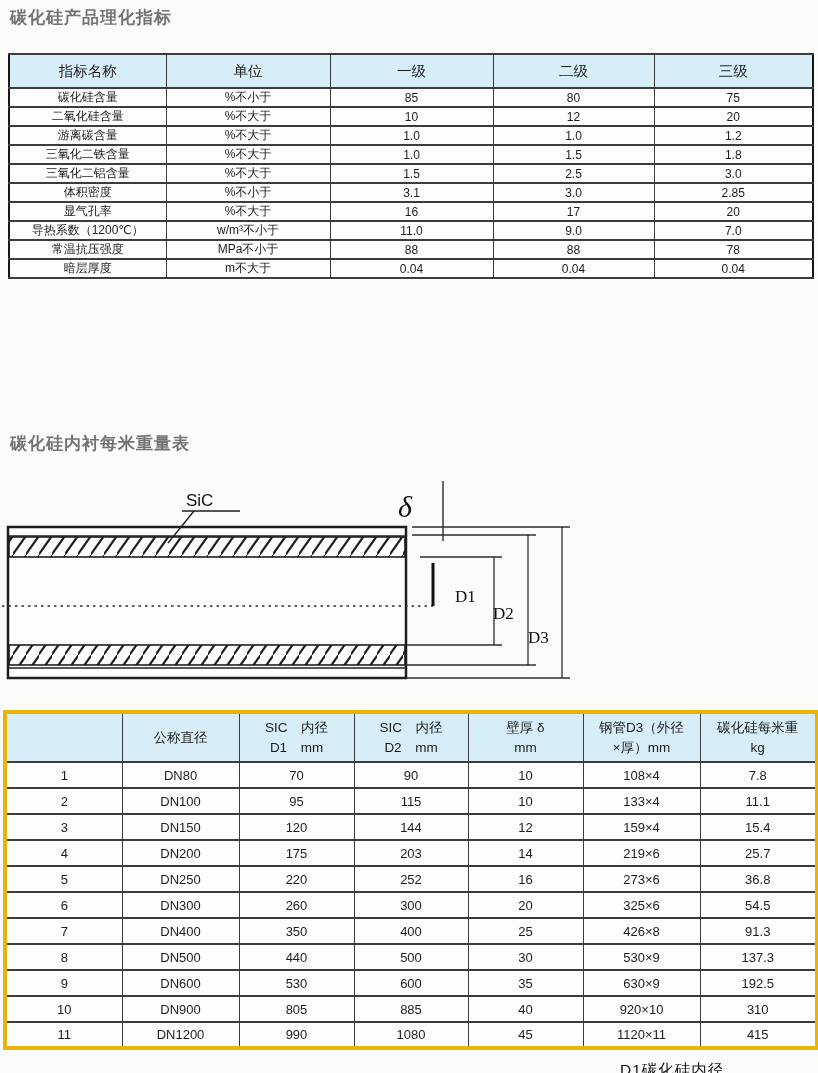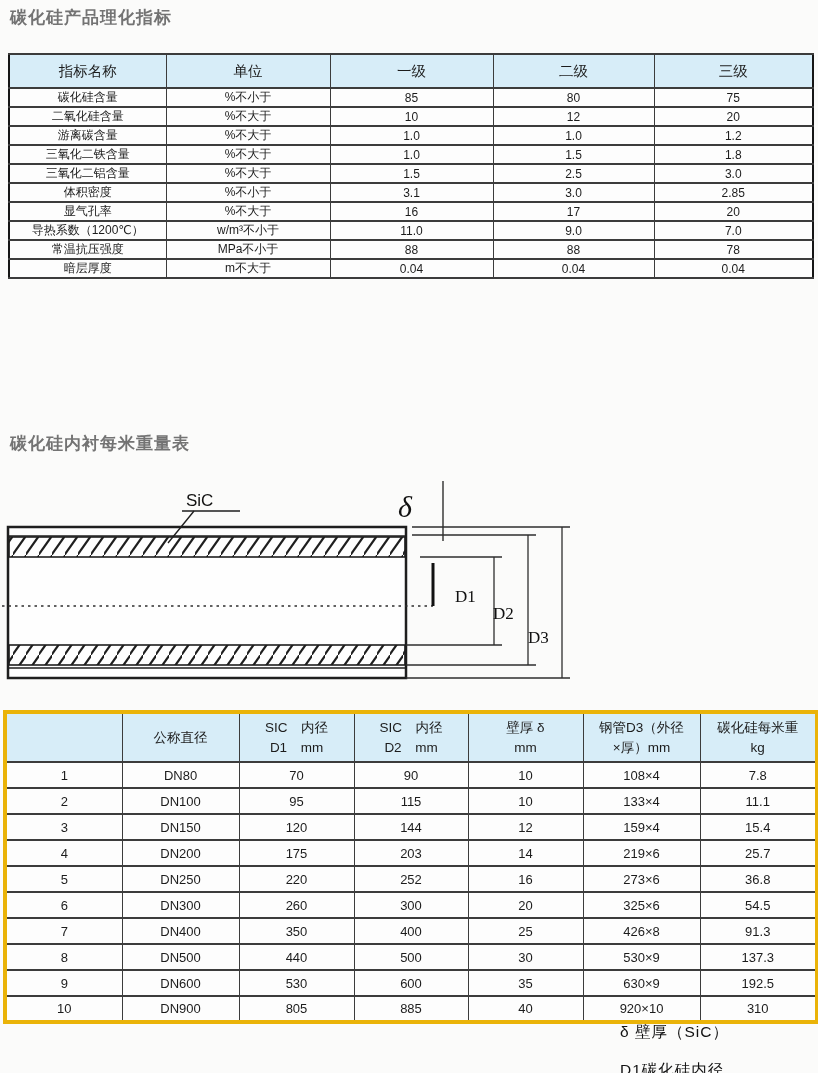--- a/index.html
+++ b/index.html
@@ -306,16 +306,25 @@
         </tr>
         <tr>
           <td>10</td>
           <td>DN900</td>
           <td>805</td>
           <td>885</td>
           <td>40</td>
           <td>920×10</td>
           <td>310</td>
         </tr>
+        <tr>
+          <td>11</td>
+          <td>DN1200</td>
+          <td>990</td>
+          <td>1080</td>
+          <td>45</td>
+          <td>1120×11</td>
+          <td>415</td>
+        </tr>
       </tbody>
   </table>
 
 </div>
 
 </body></html>

